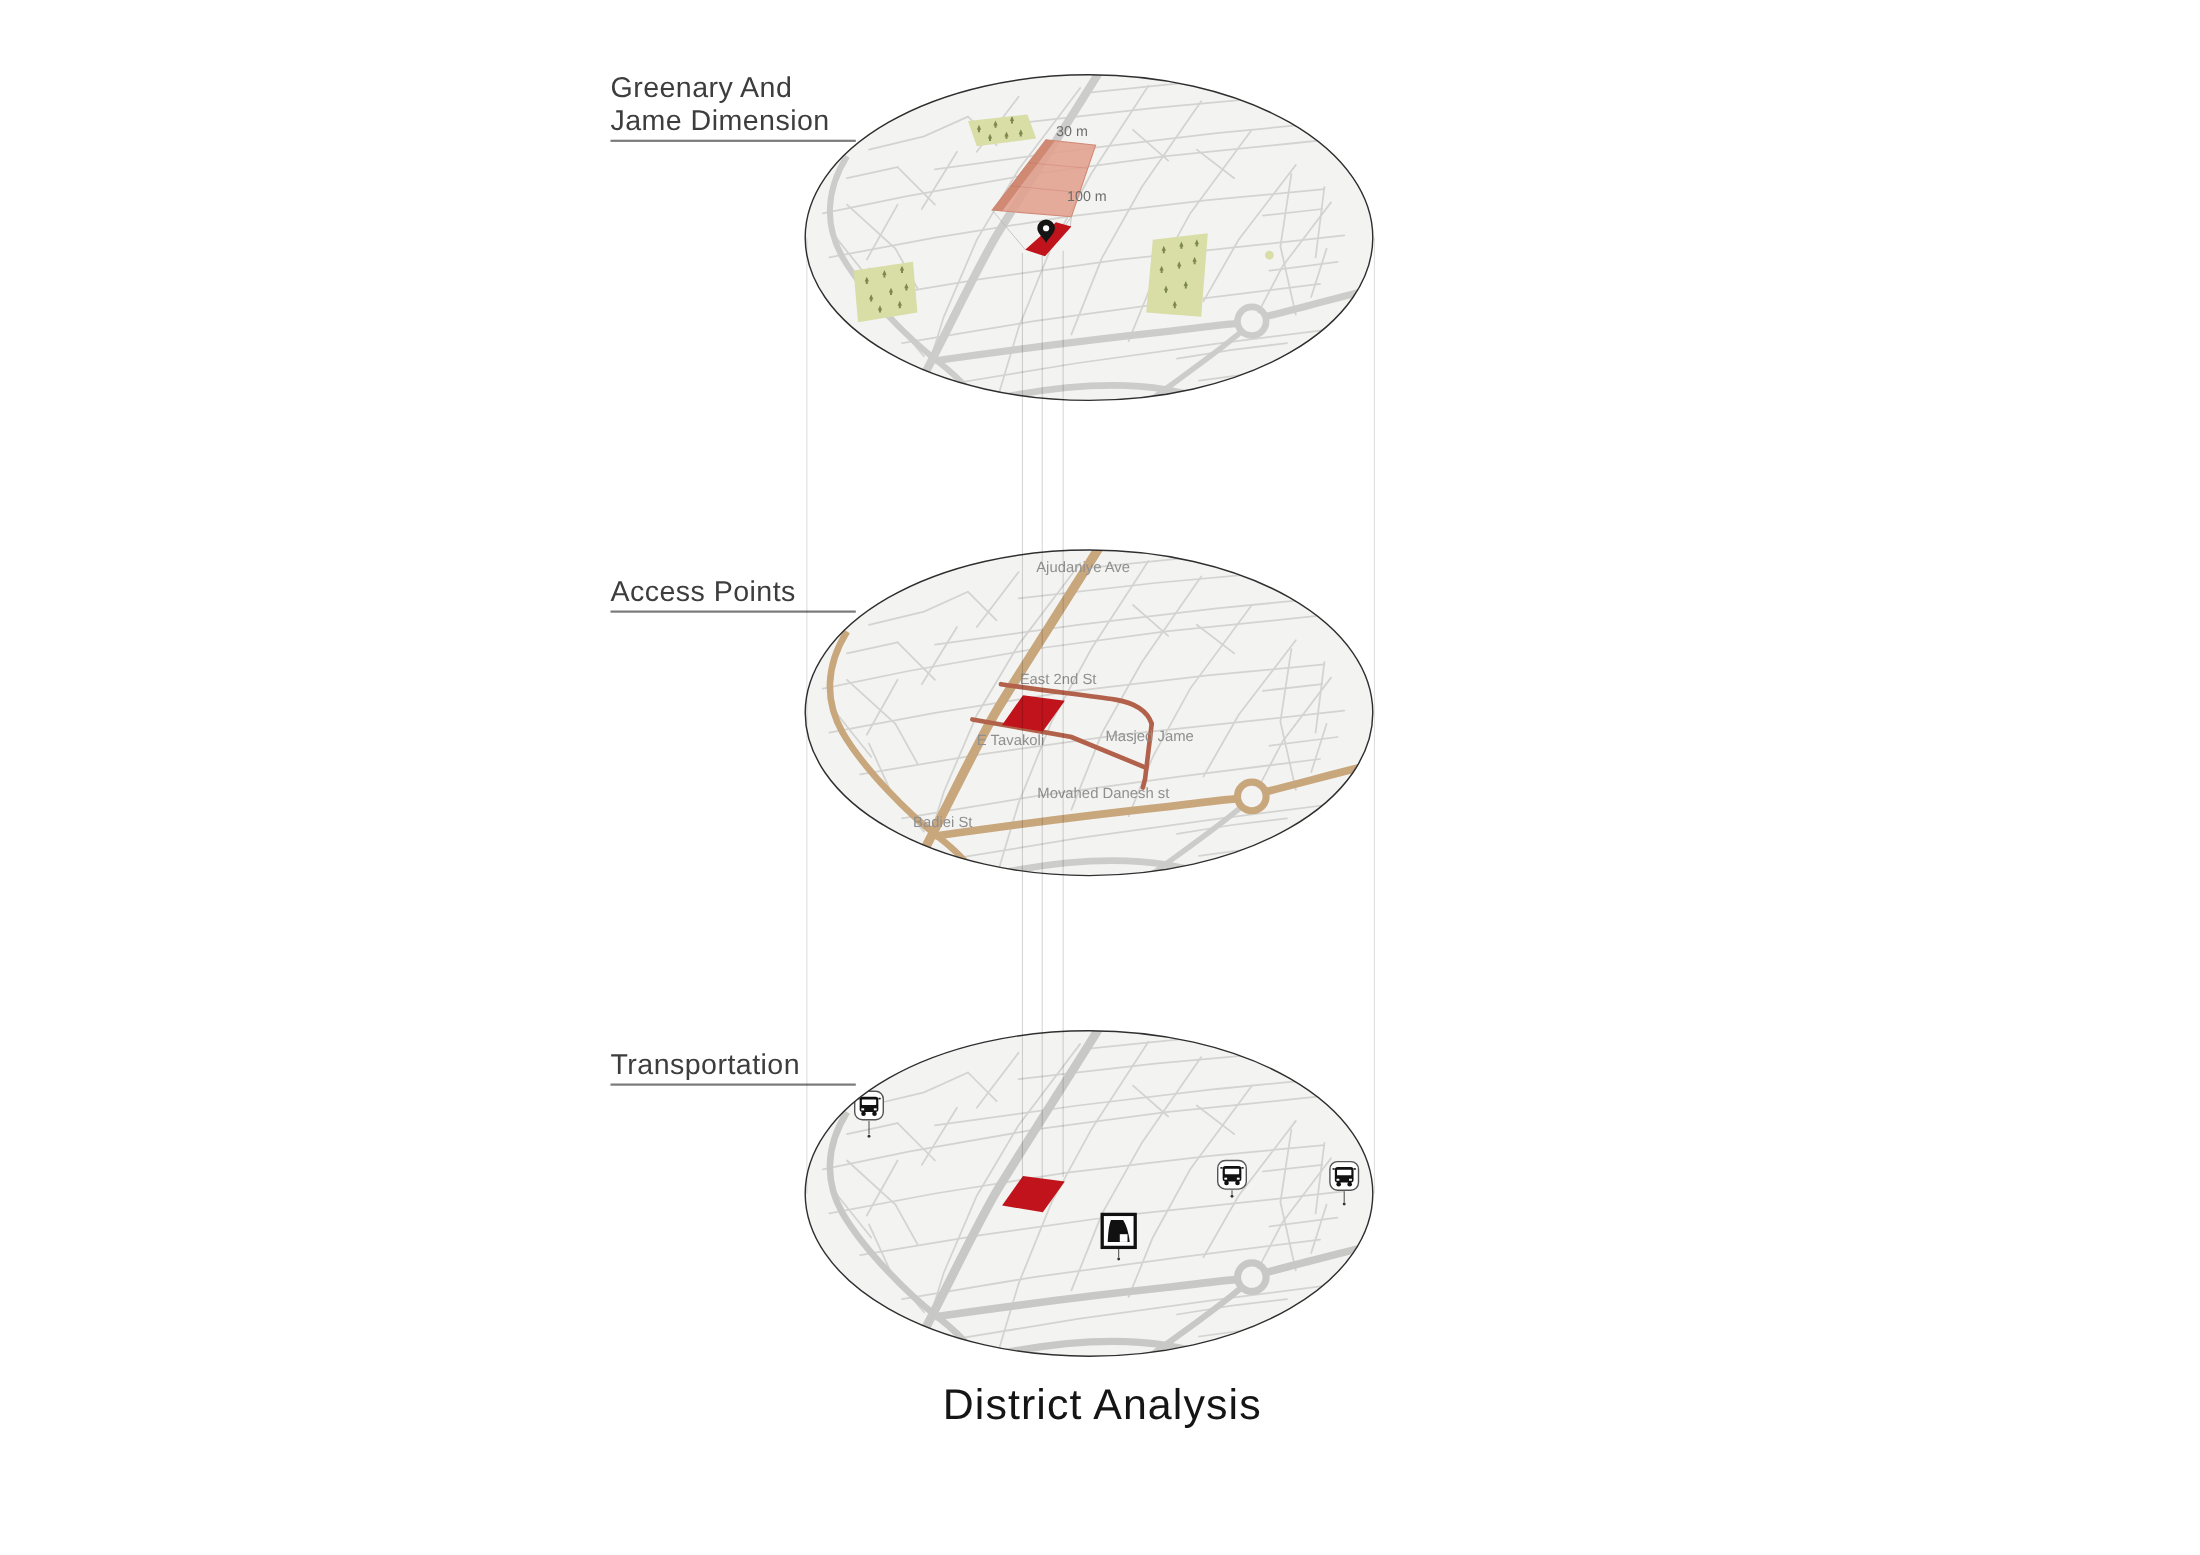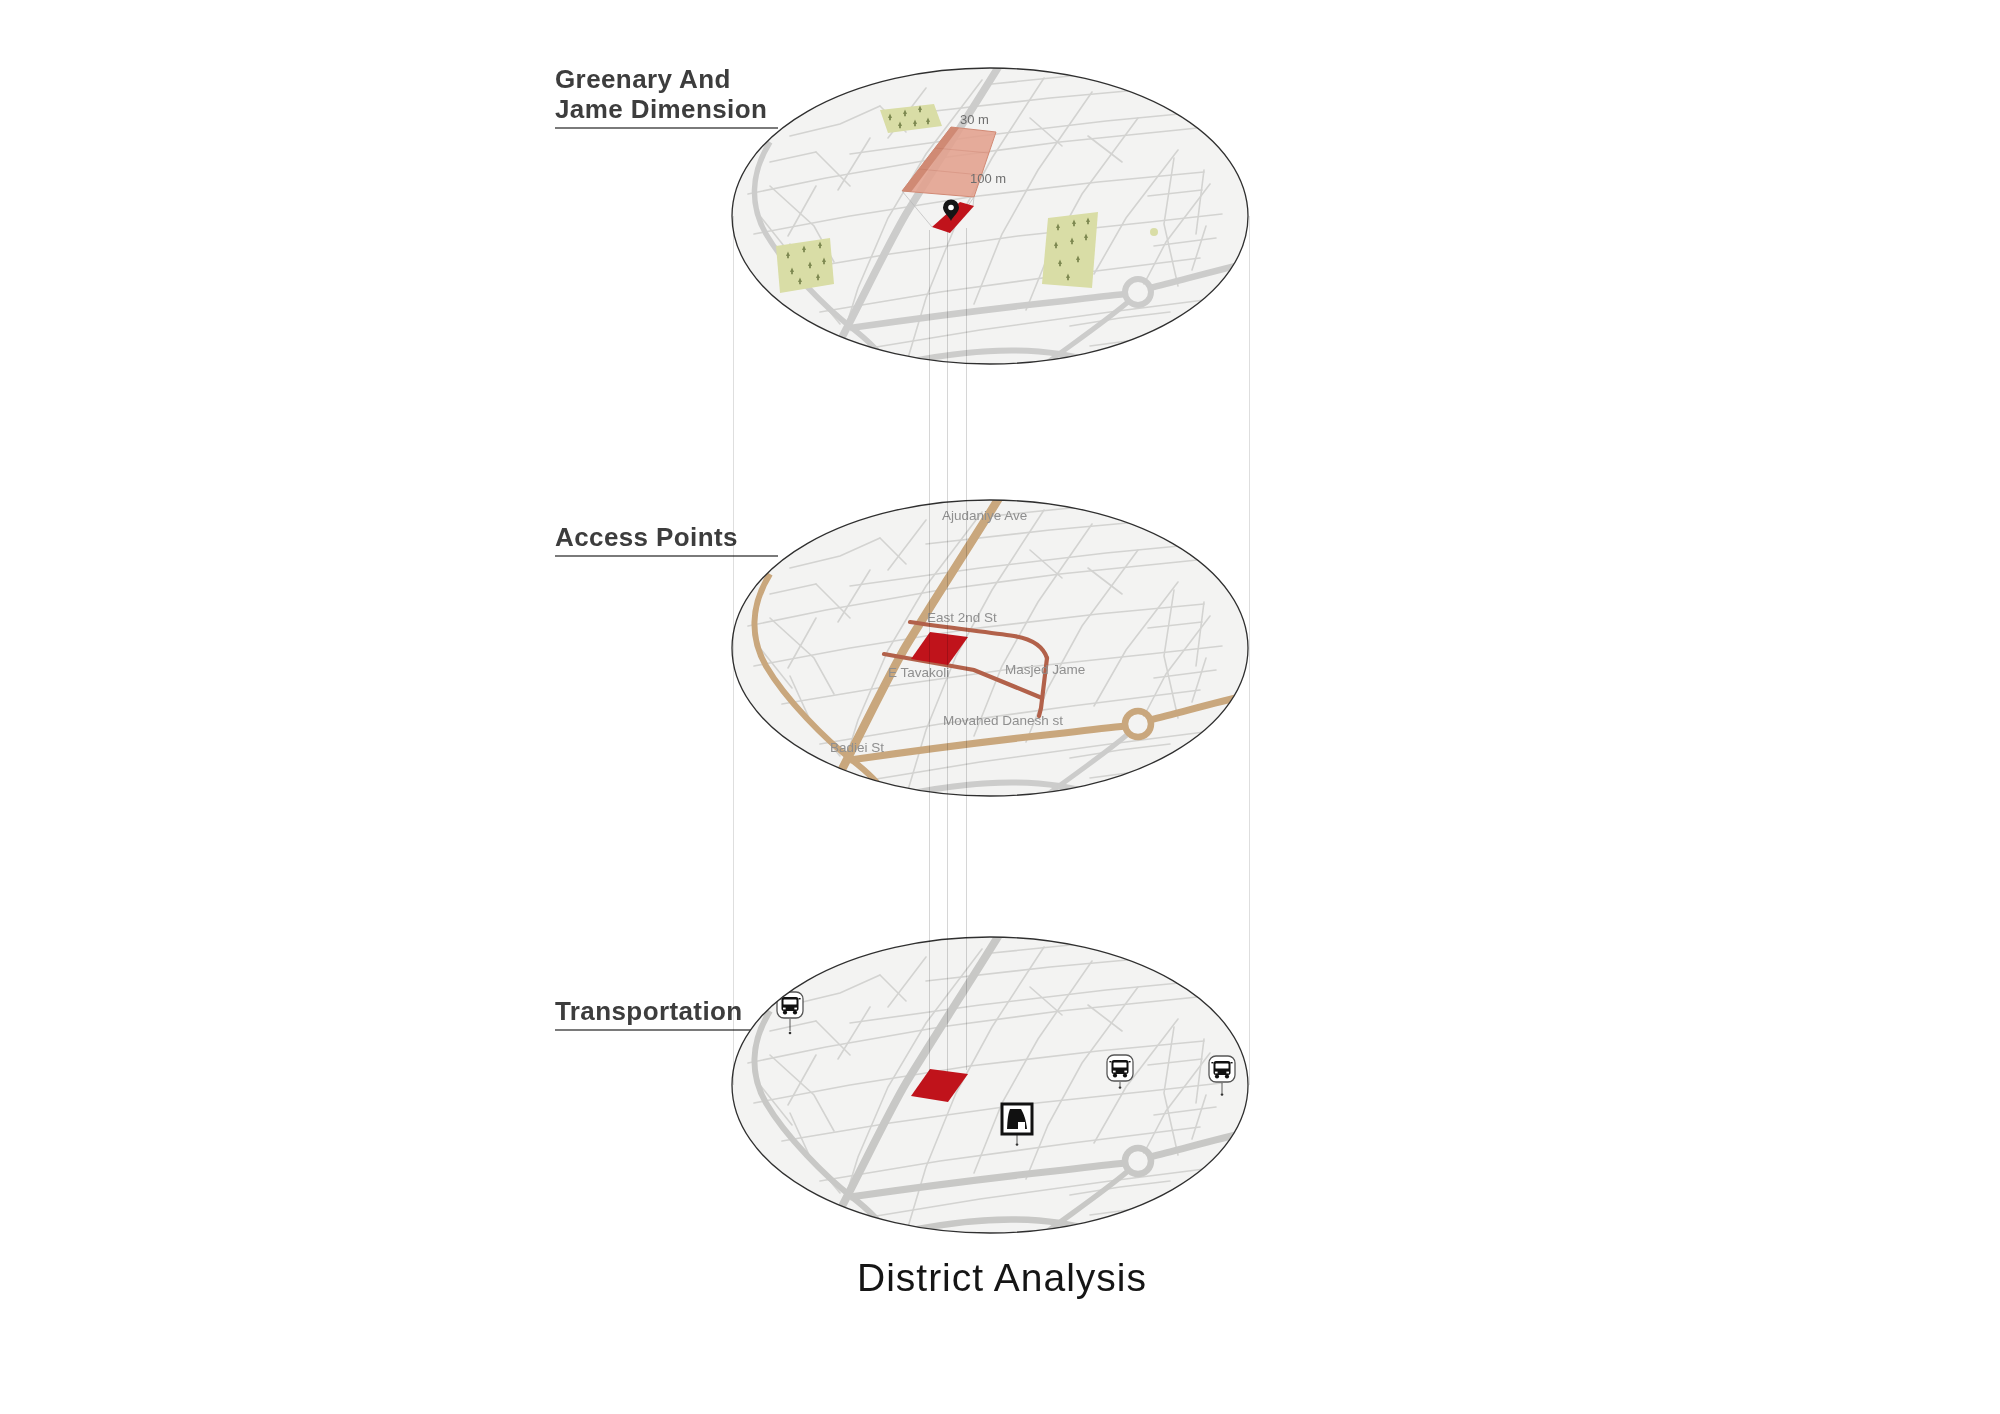--- a/index.html
+++ b/index.html
@@ -1,18 +1,18 @@
 <!DOCTYPE html>
 <html><head>
 <meta charset="utf-8">
 <style>
   html,body{margin:0;padding:0;background:#ffffff;}
   #stage{position:relative;width:2000px;height:1414px;background:#ffffff;overflow:hidden;
          font-family:"Liberation Sans", sans-serif;}
-  .section-label{position:absolute;color:#3d3d3d;font-size:26px;line-height:30px;letter-spacing:.4px;font-weight:bold;}
+  .section-label{position:absolute;color:#3d3d3d;font-size:26px;line-height:30px;letter-spacing:.4px;}
   .section-label .underline{height:2px;background:#7a7a7a;margin-top:3px;width:223px;}
   .map-svg{position:absolute;width:520px;height:300px;z-index:2;}
   .vline{position:absolute;width:1px;z-index:3;}
   .vline.cyl{background:rgba(0,0,0,0.13);}
   .vline.site{background:rgba(0,0,0,0.16);}
   #main-title{position:absolute;left:0;top:1256px;width:2004px;text-align:center;
               color:#151515;font-size:39px;letter-spacing:1px;z-index:4;}
   svg text{font-family:"Liberation Sans", sans-serif;}
   .street-label{font-size:13.5px;fill:#8f8f8f;}
   .dim-label{font-size:13px;fill:#6e6e6e;}
@@ -111,21 +111,21 @@
     <div>Greenary And</div>
     <div>Jame Dimension</div>
     <div class="underline"></div>
   </div>
 
   <div class="section-label" style="left:555px;top:522px;">
     <div>Access Points</div>
     <div class="underline"></div>
   </div>
 
-  <div class="section-label" style="left:555px;top:996px;">
+  <div class="section-label" style="left:555px;top:952px;">
     <div>Transportation</div>
     <div class="underline"></div>
   </div>
 
   <svg class="map-svg" style="left:730px;top:66px;" viewBox="0 0 520 300">
     <ellipse cx="260" cy="150" rx="258" ry="148" fill="#f3f3f2"></ellipse>
     <g clip-path="url(#eclip)">
       <use href="#minor-streets"></use>
       <g stroke="#cccccb" fill="none">
         <use href="#rd-curvy" stroke-width="5.5"></use>

